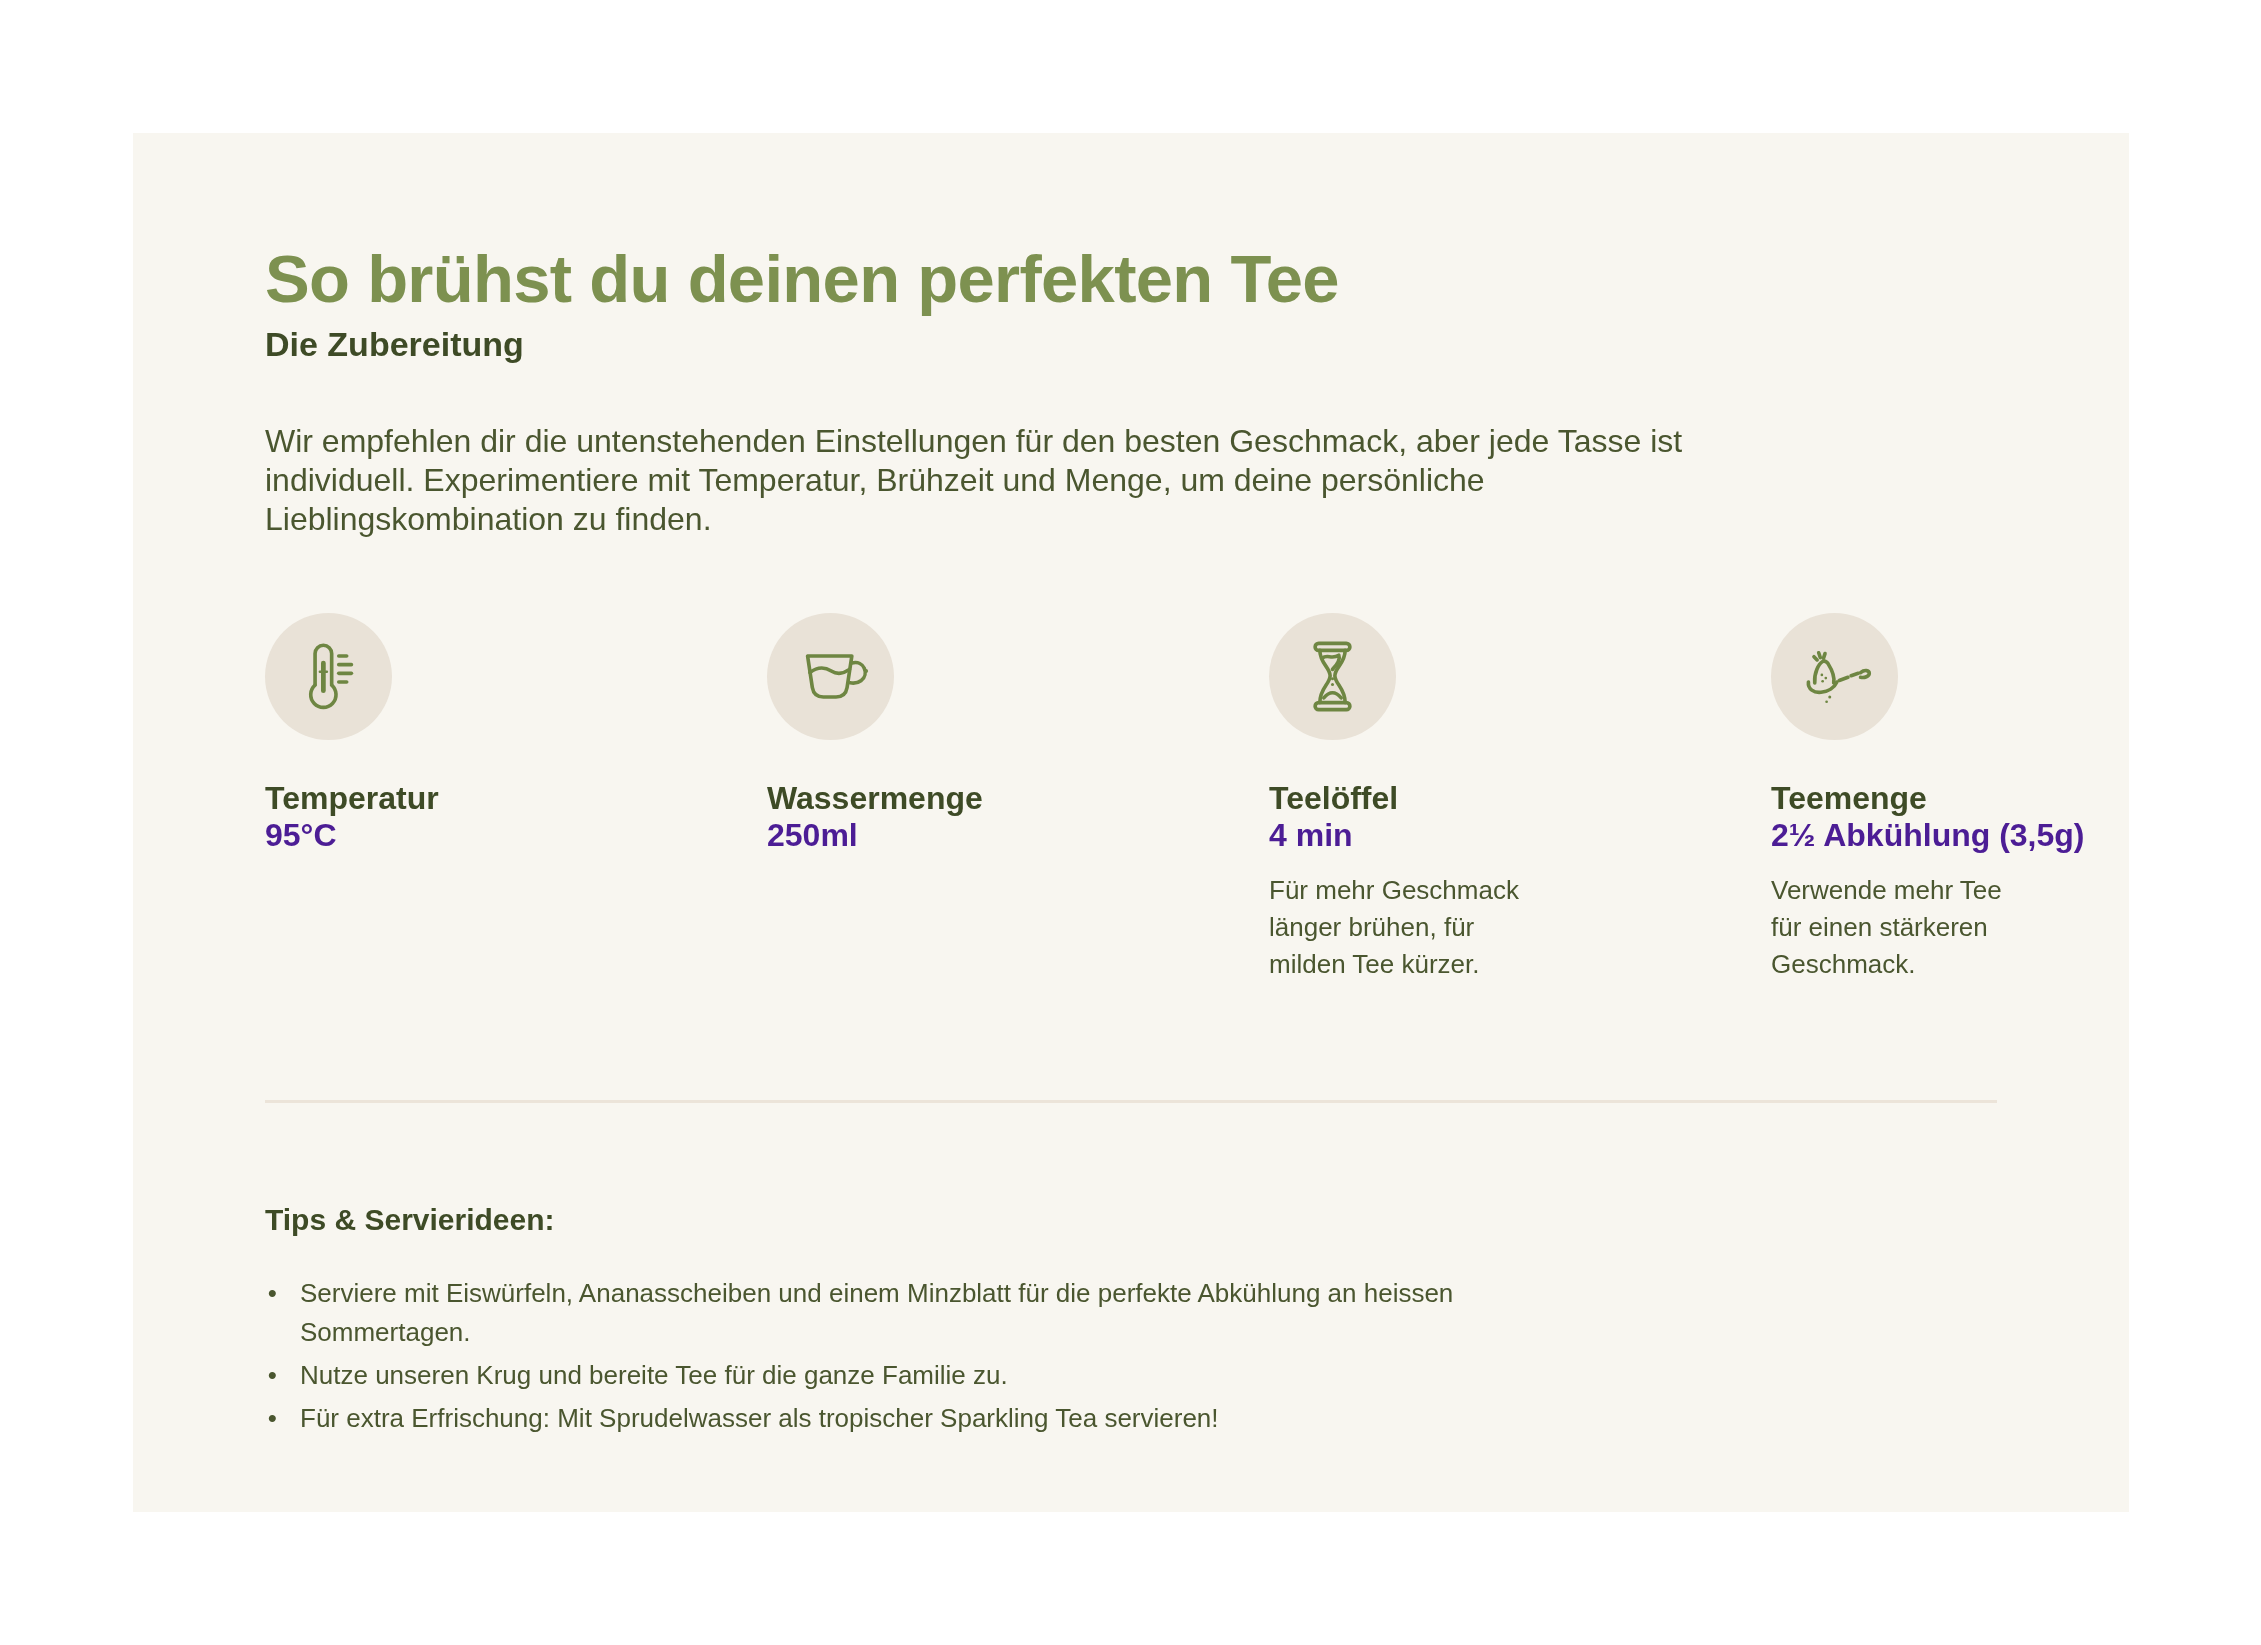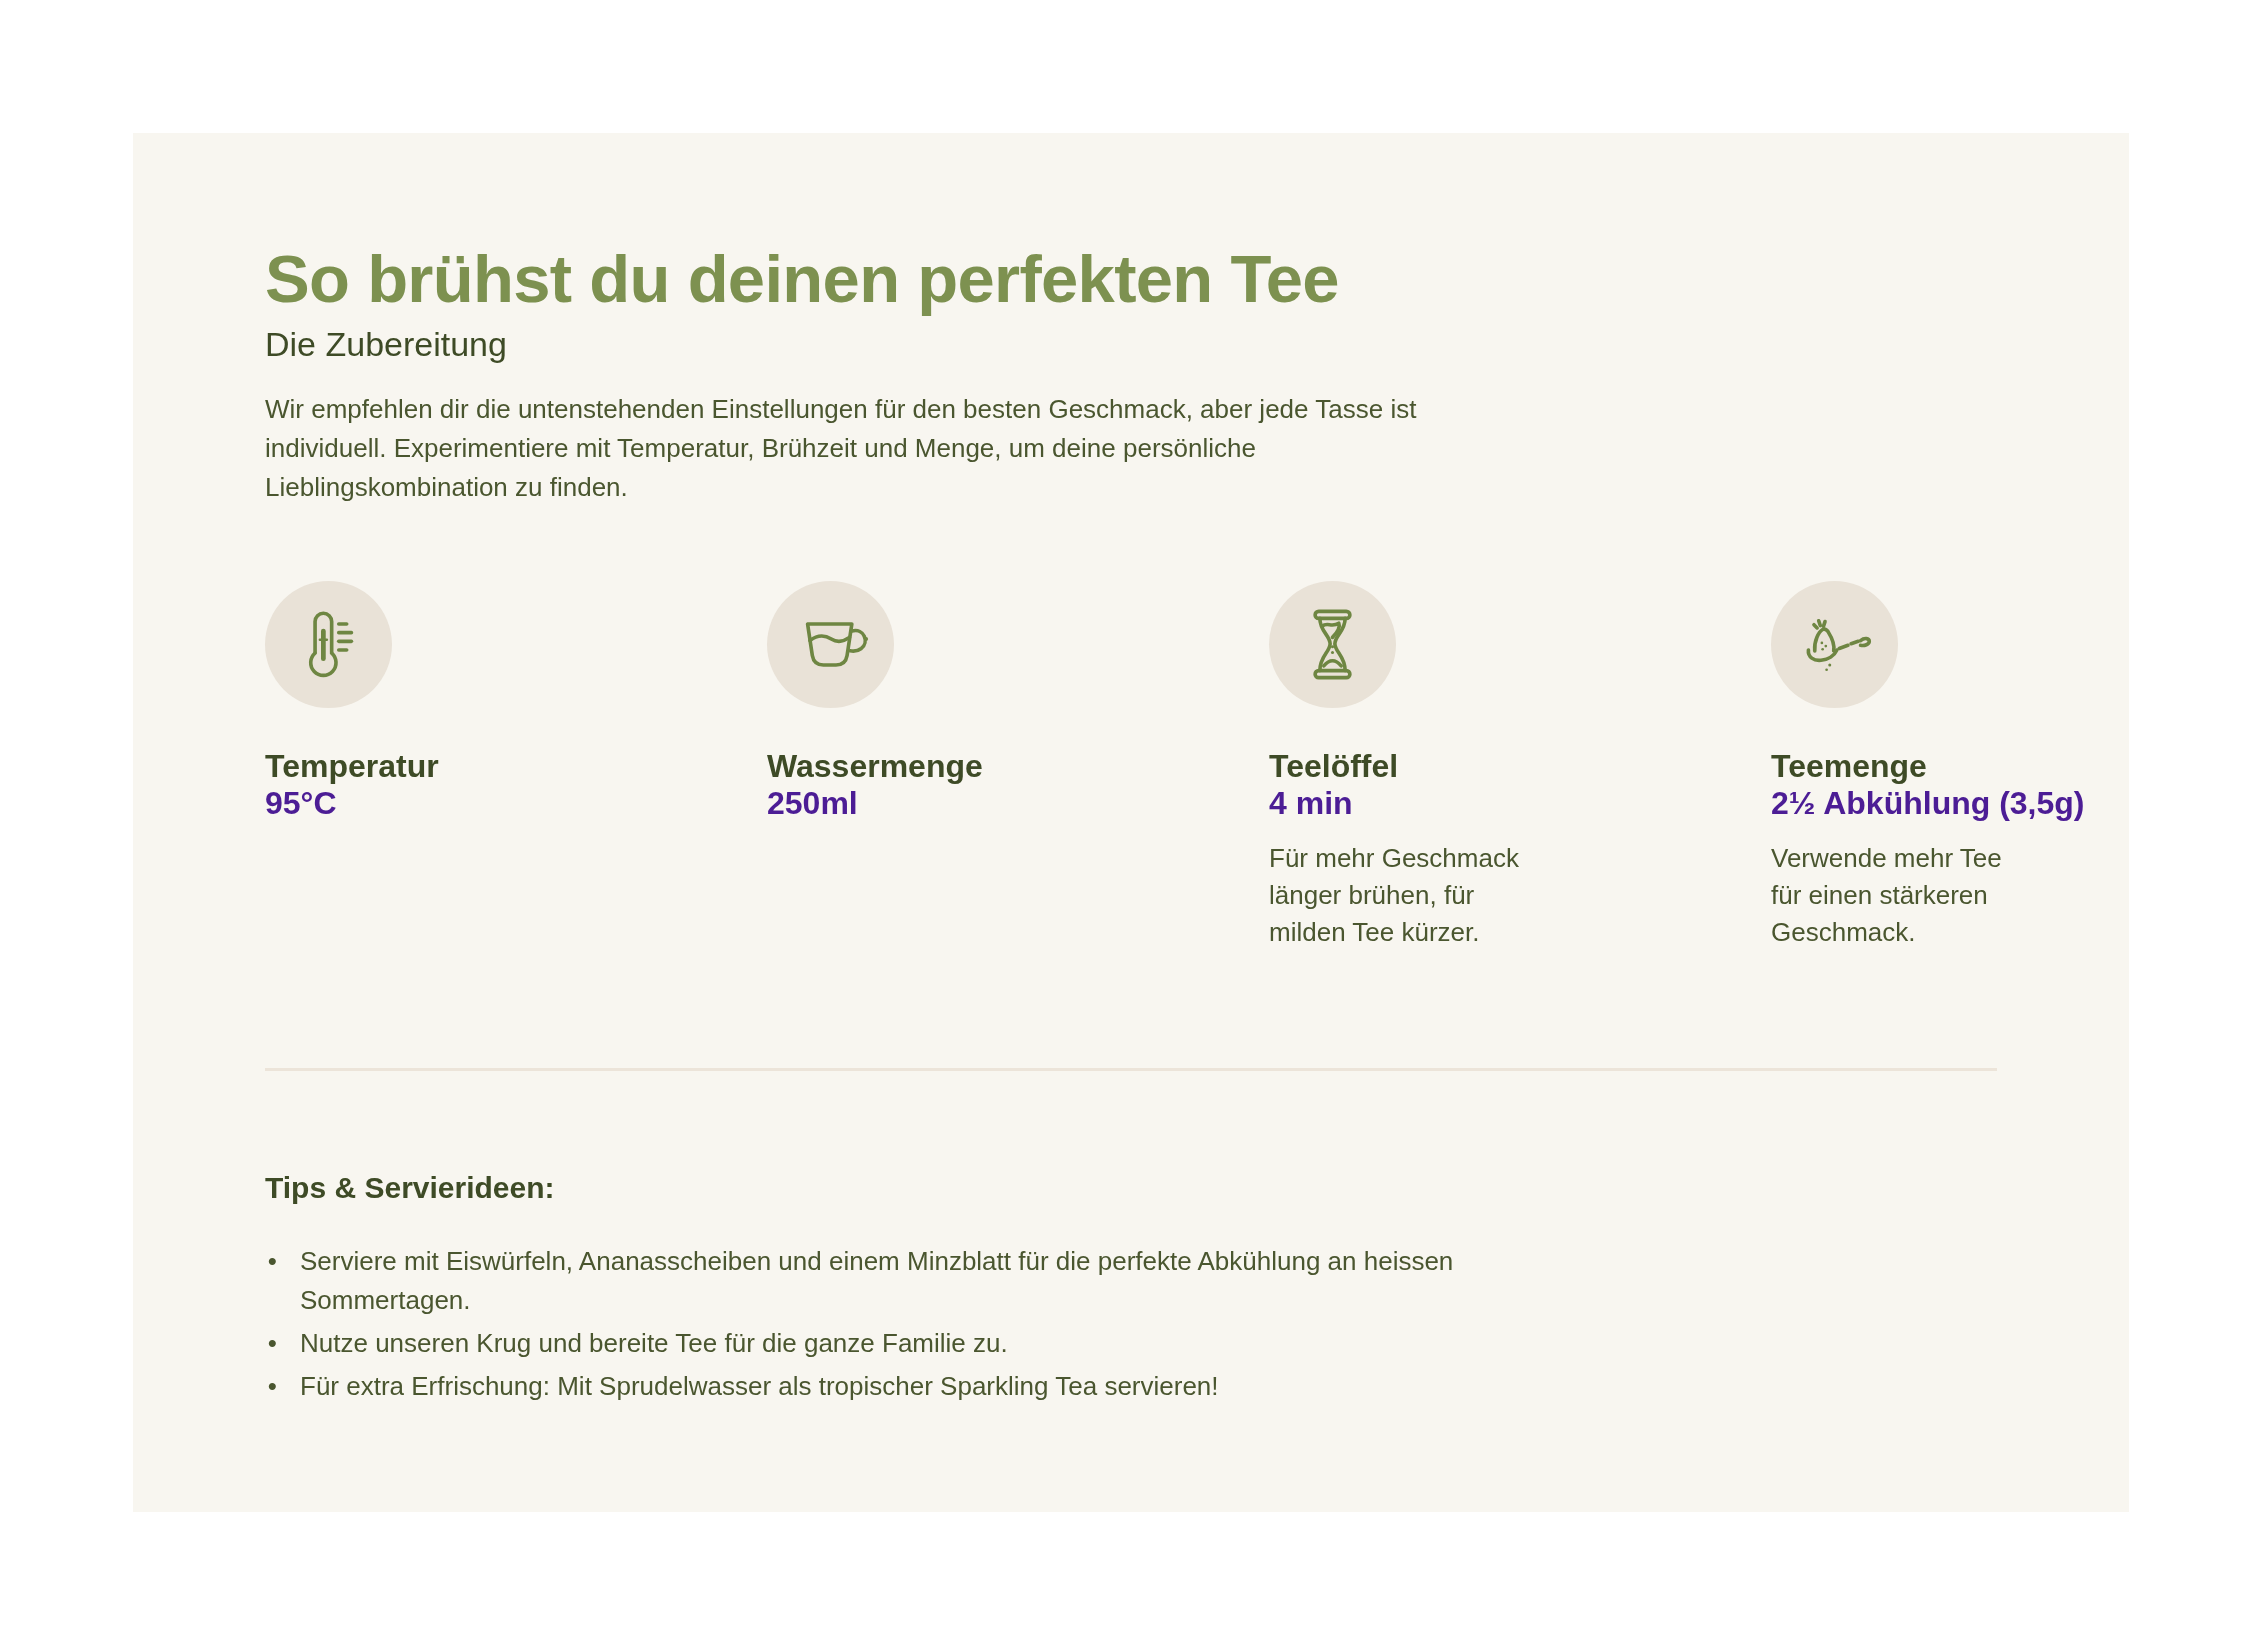--- a/index.html
+++ b/index.html
@@ -28,26 +28,26 @@
     font-size: 67px;
     line-height: 79px;
     font-weight: 700;
     letter-spacing: -0.7px;
     color: #7d9150;
   }
   h2.subtitle {
     margin-top: 5.7px;
     font-size: 34px;
     line-height: 41px;
-    font-weight: 400;
+    font-weight: 700;
     color: #3e4b26;
   }
   p.intro {
-    margin-top: 25px;
-    font-size: 26px;
+    margin-top: 57px;
+    font-size: 32px;
     line-height: 39px;
     color: #4a562f;
     white-space: pre-line;
   }
   .settings {
     margin-top: 74px;
     display: flex;
     gap: 39px;
   }
   .setting {

